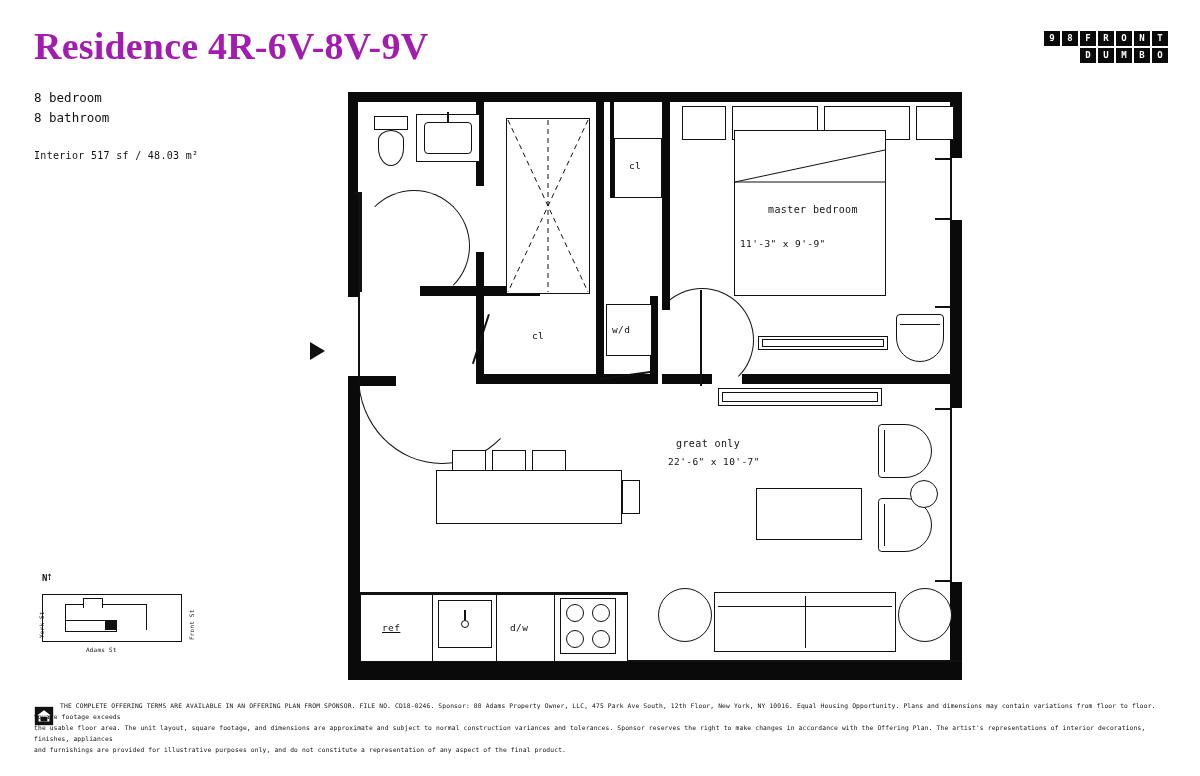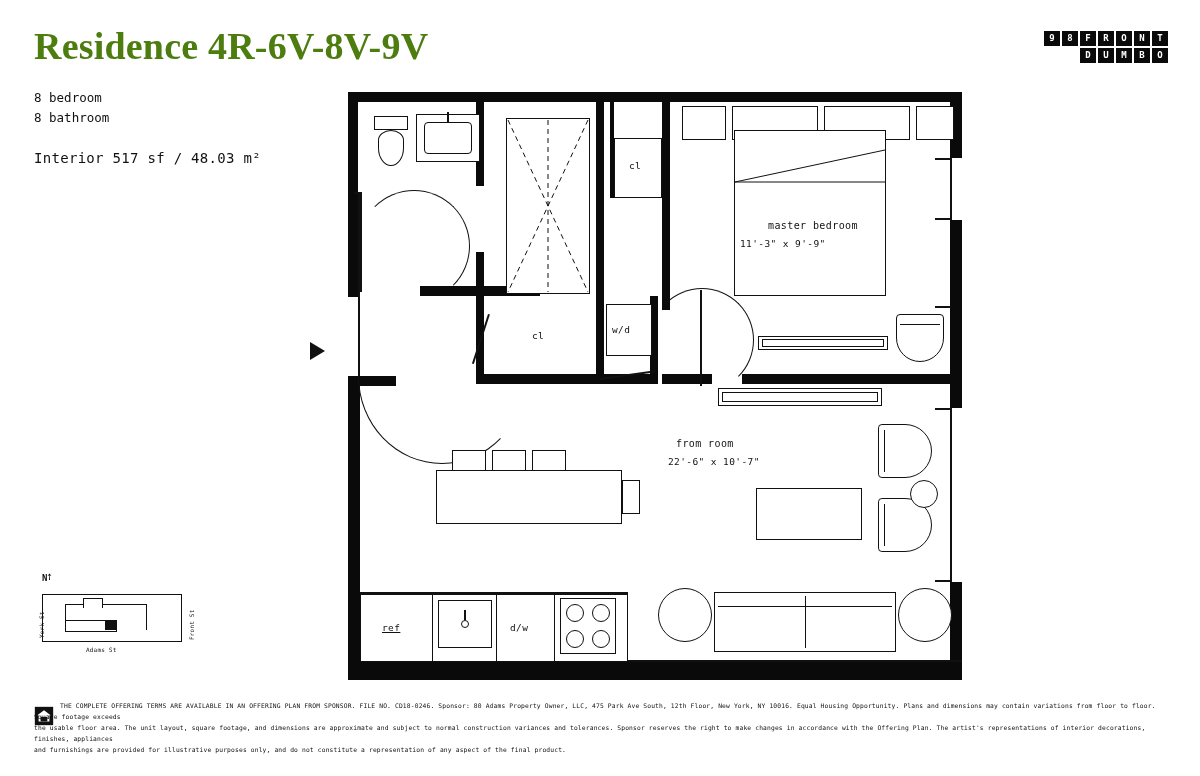--- a/index.html
+++ b/index.html
@@ -16,21 +16,21 @@
   }
 
   
   #title {
     position: absolute;
     left: 34px; top: 24px;
     font-family: "Liberation Serif", serif;
     font-size: 38px;
     font-weight: 700;
     letter-spacing: 0.2px;
-    color: #4d7c0f;
+    color: #a21caf;
     white-space: nowrap;
   }
 
   #logo {
     position: absolute;
     right: 32px; top: 31px;
     display: flex;
     flex-direction: column;
     gap: 2px;
     align-items: flex-end;
@@ -54,21 +54,21 @@
     left: 34px; top: 88px;
     font-family: "DejaVu Sans Mono", monospace;
     font-size: 12.5px;
     line-height: 20px;
     color: #111;
   }
   #interior {
     position: absolute;
     left: 34px; top: 150px;
     font-family: "DejaVu Sans Mono", monospace;
-    font-size: 14px;
+    font-size: 10px;
     letter-spacing: 0.3px;
     color: #111;
   }
 
   
   #keymap { position: absolute; left: 34px; top: 572px; width: 160px; height: 90px; }
   #north {
     position: absolute; left: 8px; top: 0px;
     font-family: "DejaVu Sans Mono", monospace;
     font-size: 9px; font-weight: 700;
@@ -283,36 +283,36 @@
   <div class="box" style="left:422px; top:14px; width:86px; height:34px;"></div>
   <div class="box" style="left:514px; top:14px; width:86px; height:34px;"></div>
   <div class="box" style="left:606px; top:14px; width:38px; height:34px;"></div>
 
   <div class="box" style="left:424px; top:38px; width:152px; height:166px;"></div>
   <svg style="position:absolute; left:424px; top:38px; width:152px; height:166px;">
     <line x1="1" y1="52" x2="151" y2="20" stroke="#111" stroke-width="1"></line>
     <line x1="1" y1="52" x2="151" y2="52" stroke="#111" stroke-width="1"></line>
   </svg>
 
-  <div class="lbl big" style="left:430px; top:128px;padding-left:28px;">master bedroom</div>
+  <div class="lbl big" style="left:430px; top:112px;padding-left:28px;">master bedroom</div>
   <div class="lbl dim" style="left:430px; top:146px;">11'-3" x 9'-9"</div>
 
   <div class="box" style="left:448px; top:244px; width:130px; height:14px;"></div>
   <div class="box" style="left:452px; top:247px; width:122px; height:8px;"></div>
 
   <div style="position:absolute; left:586px; top:222px; width:48px; height:48px; border:1px solid #111; border-radius: 4px 4px 24px 24px; background:#fff;"></div>
   <div class="ln" style="left:590px; top:232px; width:40px; height:1px;"></div>
 
   <div class="arc" style="left:340px; top:196px; width:104px; height:104px; border-color:#111; border-left-color:transparent; border-bottom-color:transparent; clip-path: polygon(0 0, 100% 0, 100% 100%, 50% 100%, 50% 50%, 0 50%);"></div>
   <div class="ln" style="left:390px; top:198px; width:2px; height:96px;"></div>
 
   <div class="box" style="left:408px; top:296px; width:164px; height:18px;"></div>
   <div class="box" style="left:412px; top:300px; width:156px; height:10px;"></div>
 
-  <div class="lbl big" style="left:366px; top:346px;">from room</div>
+  <div class="lbl big" style="left:366px; top:346px;">great only</div>
   <div class="lbl dim" style="left:358px; top:364px;">22'-6" x 10'-7"</div>
 
   <div class="box" style="left:142px; top:358px; width:34px; height:22px;"></div>
   <div class="box" style="left:182px; top:358px; width:34px; height:22px;"></div>
   <div class="box" style="left:222px; top:358px; width:34px; height:22px;"></div>
   <div class="box" style="left:126px; top:378px; width:186px; height:54px;"></div>
   <div class="box" style="left:312px; top:388px; width:18px; height:34px;"></div>
 
   <div class="box" style="left:446px; top:396px; width:106px; height:52px;"></div>
 

